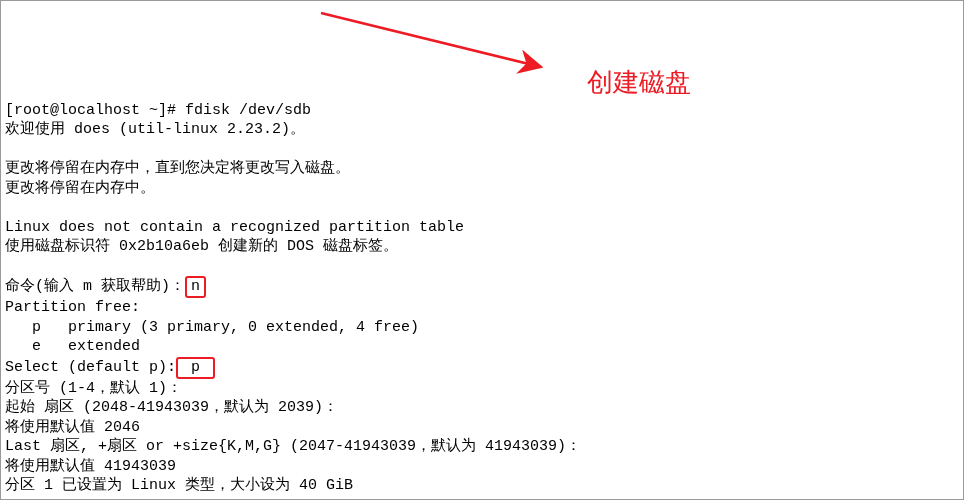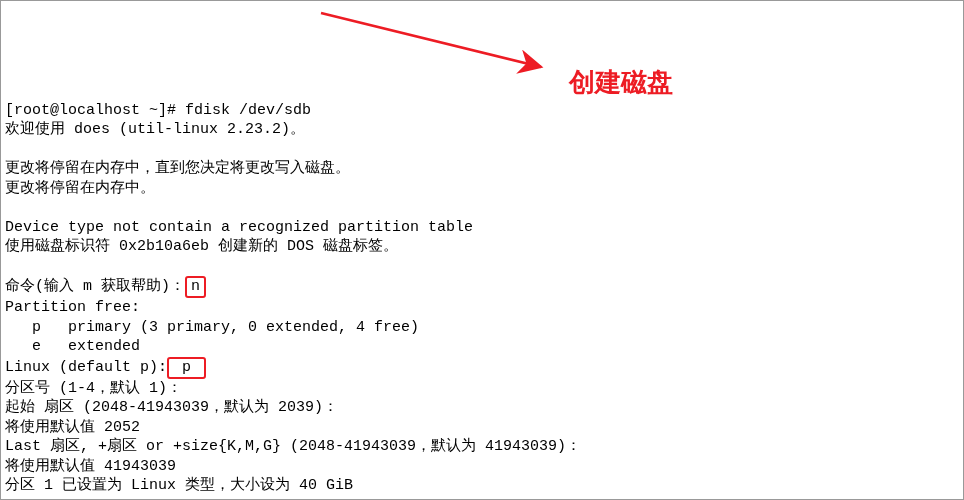--- a/index.html
+++ b/index.html
@@ -19,26 +19,26 @@
     .term { padding: 2px 4px; }
     .hl {
       border: 2.5px solid #ed1c24;
       border-radius: 3px;
       padding: 0 4px;
       display: inline-block;
       line-height: 1.2;
     }
     .annotation-text {
       position: absolute;
-      right: 290px;
+      right: 272px;
       top: 65px;
       color: #ed1c24;
       font-size: 26px;
       font-family: "Microsoft YaHei","PingFang SC",sans-serif;
-      font-weight: 700;
+      font-weight: 400;
       white-space: nowrap;
     }
     .arrow-svg {
       position: absolute;
       left: 315px;
       top: 4px;
       pointer-events: none;
     }
   </style>
 </head>
@@ -46,32 +46,32 @@
 
 
 
 <div class="term">
 <span>[root@localhost ~]# fdisk /dev/sdb</span>
 <span>欢迎使用 does (util-linux 2.23.2)。</span>
 
 <span>更改将停留在内存中，直到您决定将更改写入磁盘。</span>
 <span>更改将停留在内存中。</span>
 
-<span>Device type not contain a recognized partition table</span>
+<span>Linux does not contain a recognized partition table</span>
 <span>使用磁盘标识符 0x2b10a6eb 创建新的 DOS 磁盘标签。</span>
 
 <span>命令(输入 m 获取帮助)：</span><span class="hl">n</span>
 <span>Partition free:</span>
 <span>   p   primary (3 primary, 0 extended, 4 free)</span>
 <span>   e   extended</span>
-<span>Linux (default p):</span><span class="hl"> p </span>
+<span>Select (default p):</span><span class="hl"> p </span>
 <span>分区号 (1-4，默认 1)：</span>
 <span>起始 扇区 (2048-41943039，默认为 2039)：</span>
-<span>将使用默认值 2052</span>
-<span>Last 扇区, +扇区 or +size{K,M,G} (2048-41943039，默认为 41943039)：</span>
+<span>将使用默认值 2046</span>
+<span>Last 扇区, +扇区 or +size{K,M,G} (2047-41943039，默认为 41943039)：</span>
 <span>将使用默认值 41943039</span>
 <span>分区 1 已设置为 Linux 类型，大小设为 40 GiB</span>
 
 
 
 
 
 
 
 </div>

